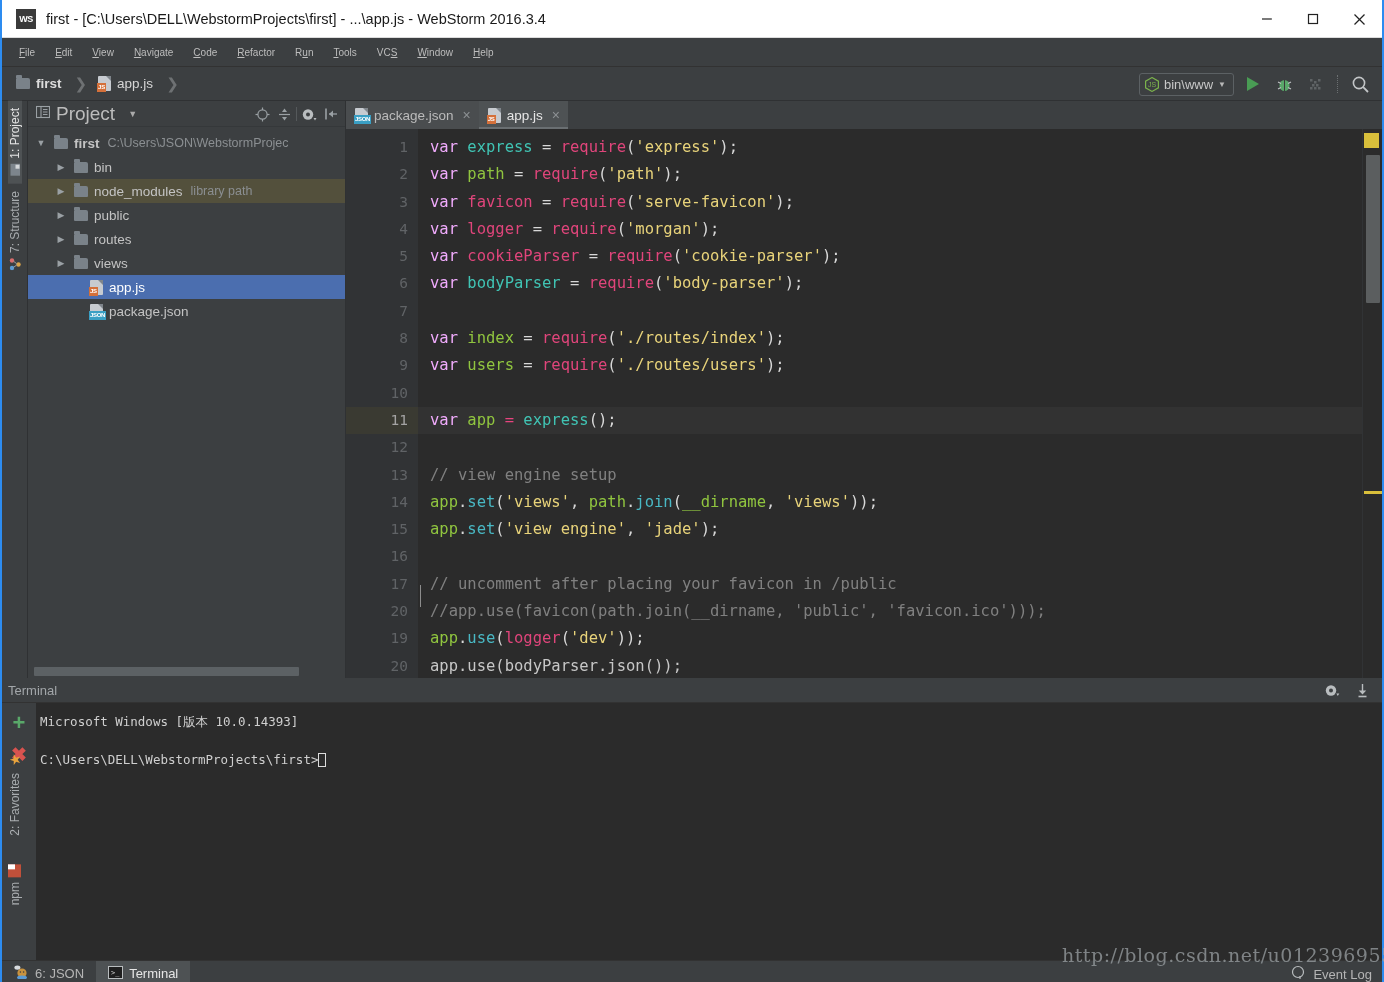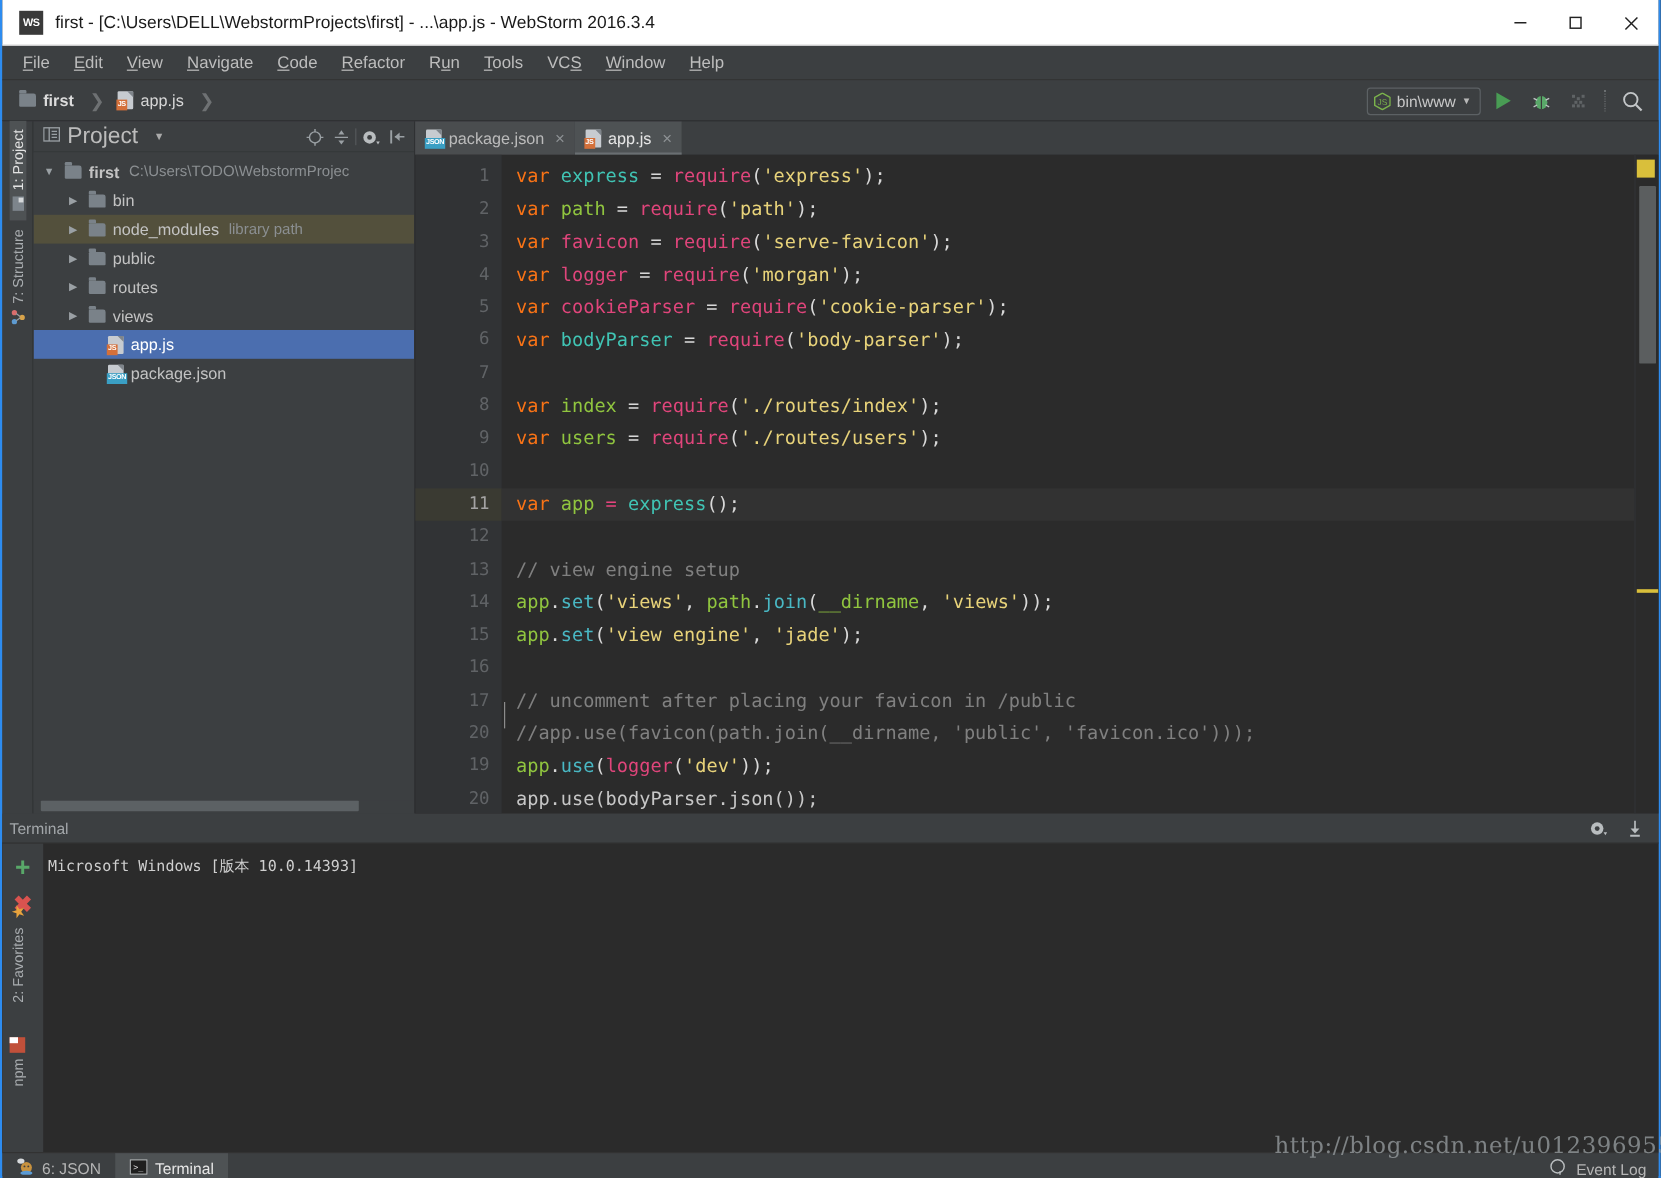--- a/index.html
+++ b/index.html
@@ -21,21 +21,21 @@
               font-family:"Liberation Sans",sans-serif; letter-spacing:-0.5px; }
   .titlebar .tb-title { color:#1a1a1a; font-size:14.5px; white-space:nowrap; }
   .wincontrols { position:absolute; right:0; top:0; height:38px; display:flex; }
   .wincontrols div { width:46px; height:38px; display:flex; align-items:center;
               justify-content:center; color:#222; font-size:16px; }
   .wincontrols div svg { display:block; }
 
   
   .menubar { height:29px; background:#3c3f41; display:flex; align-items:center;
              padding-left:8px; gap:2px; border-bottom:1px solid #323232; }
-  .menubar .mi { padding:3px 9px; color:#bdbdbd; font-size:14px; white-space:nowrap; }
+  .menubar .mi { padding:3px 9px; color:#bdbdbd; font-size:10px; white-space:nowrap; }
   .menubar .mi u { text-decoration:underline; }
 
   
   .navbar { height:34px; background:#3c3f41; display:flex; align-items:center;
             padding-left:14px; position:relative; border-bottom:1px solid #2f3133; }
   .crumb { display:flex; align-items:center; gap:6px; color:#d6d6d6; font-size:13.5px; }
   .crumb .sep { color:#6e7173; font-size:15px; margin:0 5px 0 7px; }
   .crumb b { font-weight:bold; color:#dcdcdc; }
   .folder-ico { width:14px; height:11px; background:#7a8289; border-radius:1px 2px 1px 1px;
                 position:relative; display:inline-block; }
@@ -112,21 +112,21 @@
             position:relative; }
   .gutter .gl { height:27.3px; text-align:right; padding-right:10px;
             color:#606366; font-size:14.5px; line-height:27.3px;
             font-family:"DejaVu Sans Mono", monospace; }
   .gutter .gl.cur { background:#3a3a32; color:#a4a3a3; }
   .code { flex:1; padding-top:5px; position:relative; overflow:hidden;
           font-family:"DejaVu Sans Mono", monospace; font-size:15.5px;
           line-height:27.3px; white-space:pre; }
   .code .ln { height:27.3px; padding-left:12px; color:#a9b7c6; }
   .code .ln.cur { background:#323232; }
-  .kw   { color:#f97316; }
+  .kw   { color:#f0abfc; }
   .str  { color:#e8d37a; }
   .cmt  { color:#808080; }
   .pink { color:#e8447f; }
   .teal { color:#40c4b4; }
   .grn  { color:#90c53f; }
   .mag  { color:#e0457b; }
   .wht  { color:#d8d8d8; }
   .cy   { color:#49b8c4; }
   .foldtail { position:absolute; left:-6px; width:1px; background:#8c8c8c; }
   .markerbar { width:20px; background:#2b2b2b; flex:none; position:relative;
@@ -343,21 +343,21 @@
                 <polygon points="5,7 9,3.5 9,10.5" fill="#9aa0a4"></polygon>
               </svg>
           </div>
         </div>
       </div>
       <div class="tree" id="tree">
           <div class="trow" style="padding-left: 6px;">
             <span class="arrow">▼</span>
             <span class="folder-ico" style="margin-left: 6px;"></span>
             <span class="tlabel" style="font-weight: bold;">first</span>
-            <span class="tsub">C:\Users\TODO\WebstormProjec</span>
+            <span class="tsub">C:\Users\JSON\WebstormProjec</span>
           </div>
           <div class="trow" style="padding-left: 26px;">
             <span class="arrow">▶</span>
             <span class="folder-ico" style="margin-left: 6px;"></span>
             <span class="tlabel">bin</span>
           </div>
           <div class="trow lib" style="padding-left: 26px;">
             <span class="arrow">▶</span>
             <span class="folder-ico" style="margin-left: 6px;"></span>
             <span class="tlabel">node_modules</span>
@@ -466,21 +466,21 @@
               <line x1="3.5" y1="13.5" x2="11.5" y2="13.5" stroke="#b9bdbf" stroke-width="1.6"></line>
             </svg>
         </div>
       </div>
     </div>
     <div class="term-body">
       <div class="term-side">
         <div class="plus">+</div>
         <div class="xk">✖</div>
       </div>
-      <div class="term-out" id="termout"><div>Microsoft Windows [版本 10.0.14393]</div><div>&nbsp;</div></div>
+      <div class="term-out" id="termout"><div>Microsoft Windows [版本 10.0.14393]</div><div>&nbsp;</div><div>C:\Users\DELL\WebstormProjects\first&gt;<span class="cursor"></span></div></div>
     </div>
   </div>
 
   <div class="bottombar">
     <div class="bb-tab">
       <span>
         <svg width="15" height="14" viewBox="0 0 15 14">
             <circle cx="8" cy="8" r="4.6" fill="#c8923e"></circle>
             <circle cx="6.4" cy="7" r="0.8" fill="#3c3f41"></circle>
             <circle cx="9.6" cy="7" r="0.8" fill="#3c3f41"></circle>

